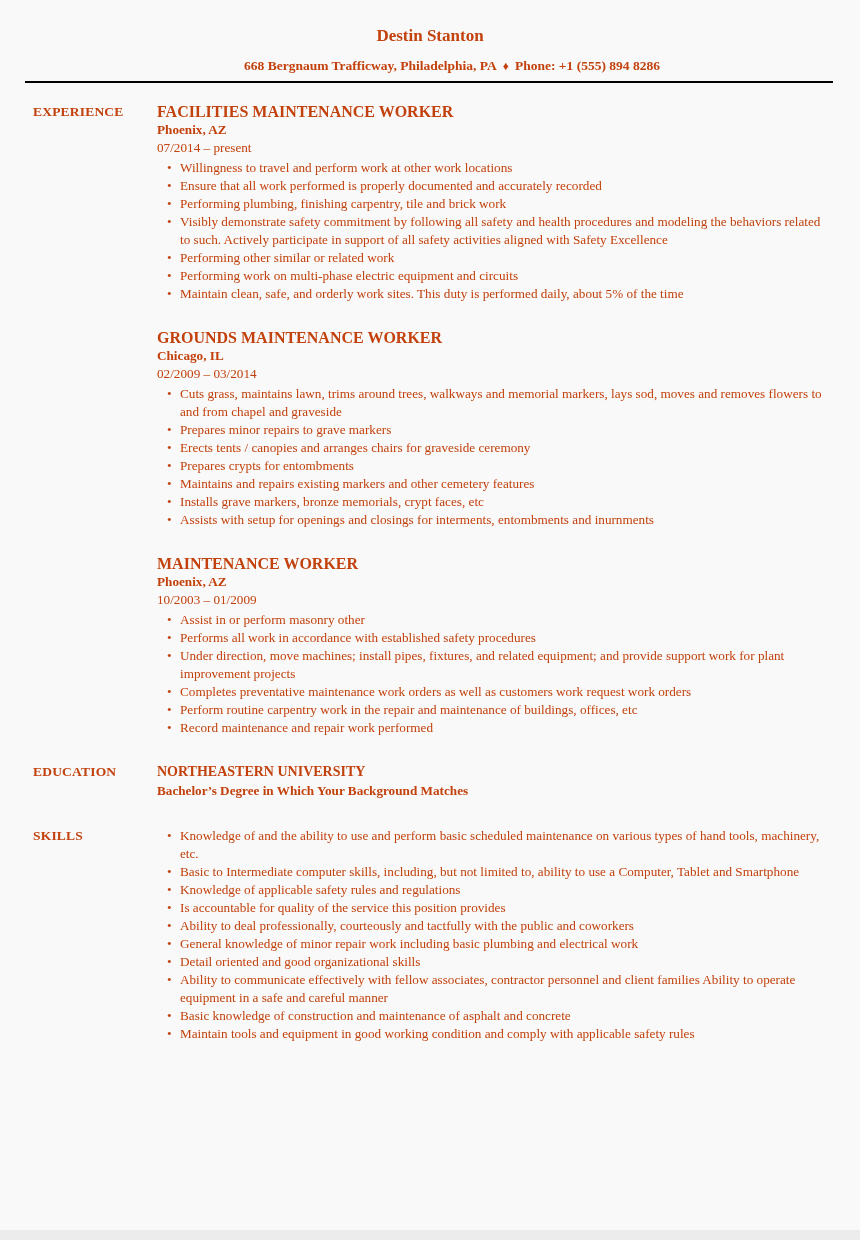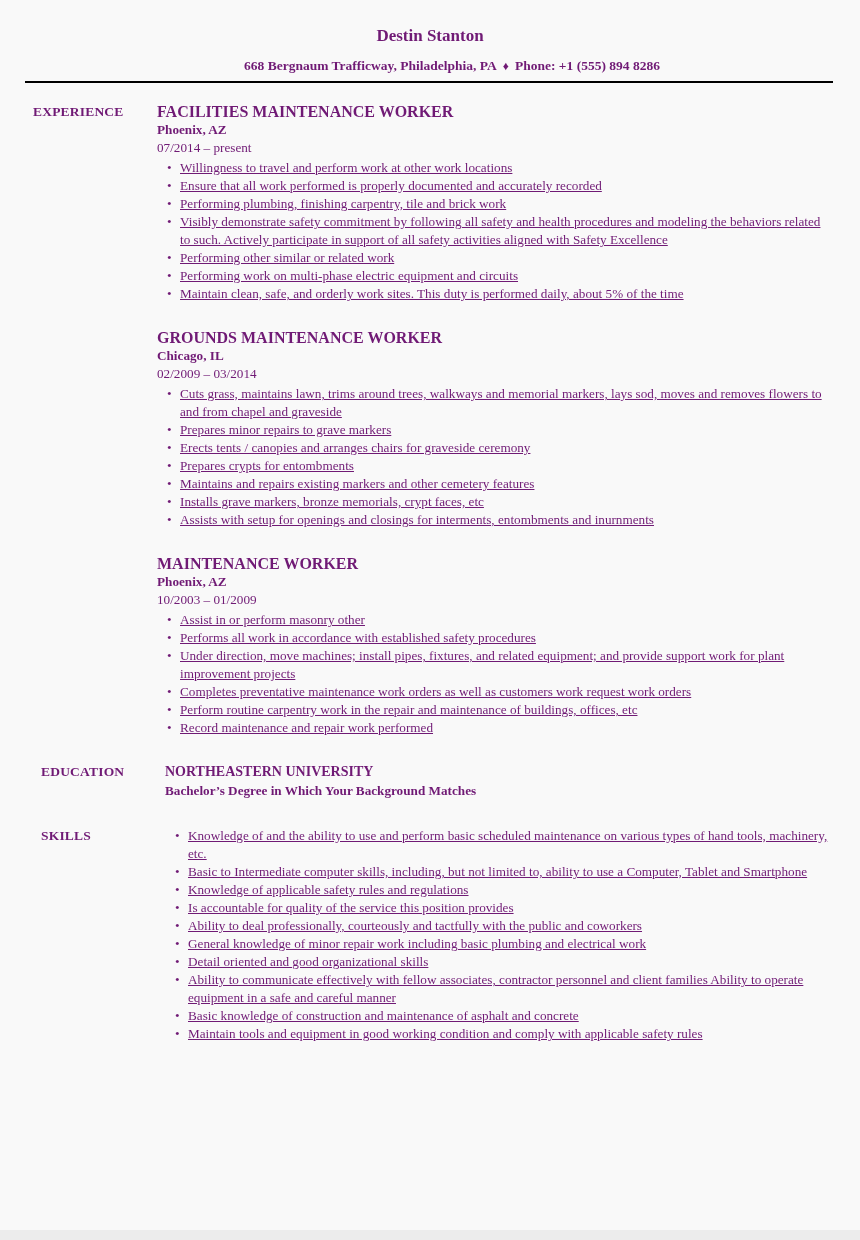--- a/index.html
+++ b/index.html
@@ -3,21 +3,21 @@
 <meta charset="utf-8">
 <style>
   html, body { margin: 0; padding: 0; }
   body { background: #f9f9f9; }
   .page {
     position: relative;
     width: 860px;
     height: 1240px;
     background: #f9f9f9;
     font-family: "Liberation Serif", serif;
-    color: #701a75;
+    color: #c2410c;
     overflow: hidden;
     box-sizing: border-box;
   }
   .header {
     text-align: center;
     padding-top: 26px;
   }
   .name {
     font-size: 17px;
     font-weight: 700;
@@ -40,21 +40,21 @@
     background: #000;
     margin: 7px 27px 0 25px;
   }
   .doc-body {
     padding: 20px 27px 0 33px;
   }
   .section {
     display: flex;
     align-items: flex-start;
   }
-  .section + .section { margin-top: 26px; margin-left: 8px; }
+  .section + .section { margin-top: 26px; }
   .section-label {
     flex: 0 0 124px;
     width: 124px;
     font-size: 13.5px;
     font-weight: 700;
     line-height: 18px;
     letter-spacing: 0.2px;
   }
   .section-content {
     flex: 1 1 auto;
@@ -78,21 +78,20 @@
     line-height: 18px;
   }
   ul.bullets {
     list-style: none;
     margin: 2px 0 0 0;
     padding: 0 0 0 23px;
   }
   ul.bullets li {
     position: relative;
     line-height: 18px;
-    text-decoration: underline;
   }
   ul.bullets li::before {
     content: "\2022";
     position: absolute;
     left: -13px;
     top: 0;
   }
   .school {
     font-size: 14px;
     font-weight: 700;

